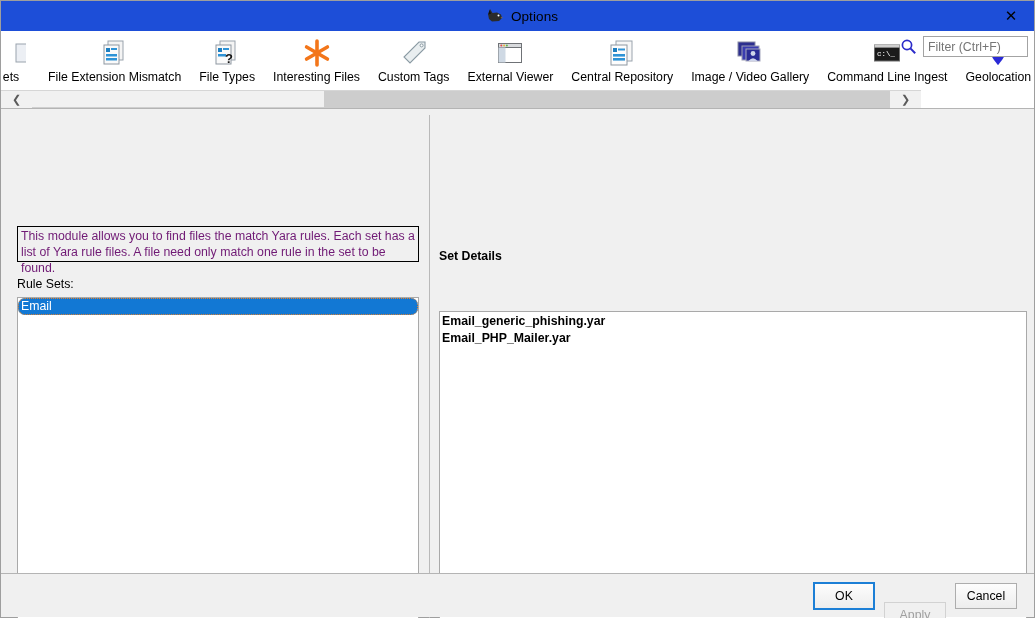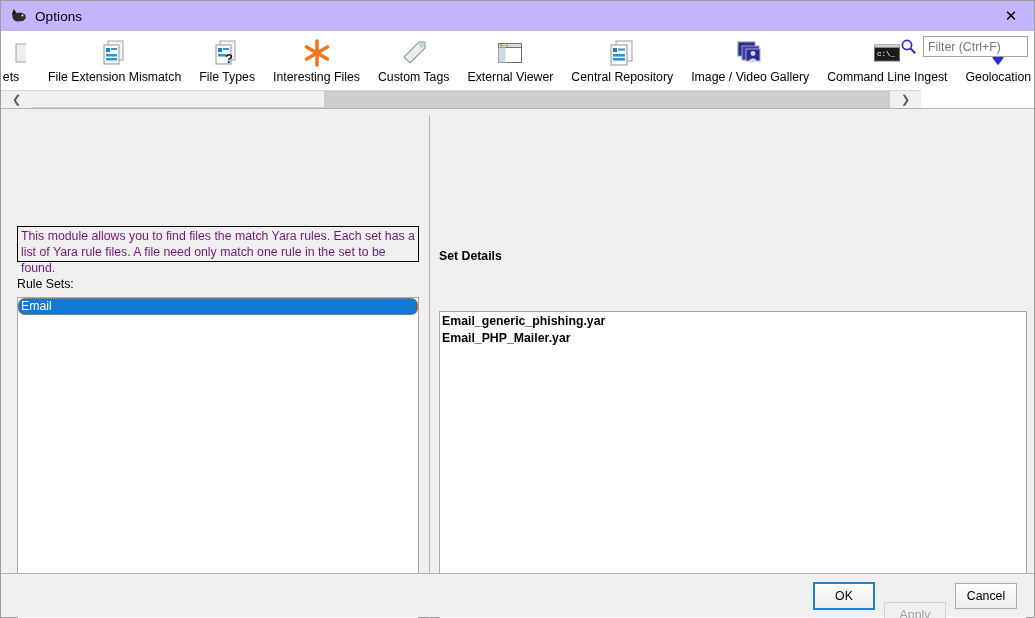--- a/index.html
+++ b/index.html
@@ -15,24 +15,25 @@
     position: absolute; left: 0; top: 0;
     width: 1035px; height: 618px;
     background: #f0f0f0;
     border: 1px solid #9e9e9e;
     display: flex; flex-direction: column;
   }
 
   
   .titlebar {
     height: 30px; min-height: 30px;
-    background: #c4b5fd;
+    background: #1d4ed8;
     display: flex; align-items: center;
     padding-left: 9px;
     position: relative;
+    justify-content: center;
   }
   .title-icon { width: 18px; height: 18px; margin-right: 7px; position: relative; }
   .title-text {
     font-size: 13.5px; color: #000; letter-spacing: .1px;
   }
   .close-btn {
     position: absolute; right: 0; top: 0;
     width: 46px; height: 30px;
     display: flex; align-items: center; justify-content: center;
     color: #000; font-size: 15px;

